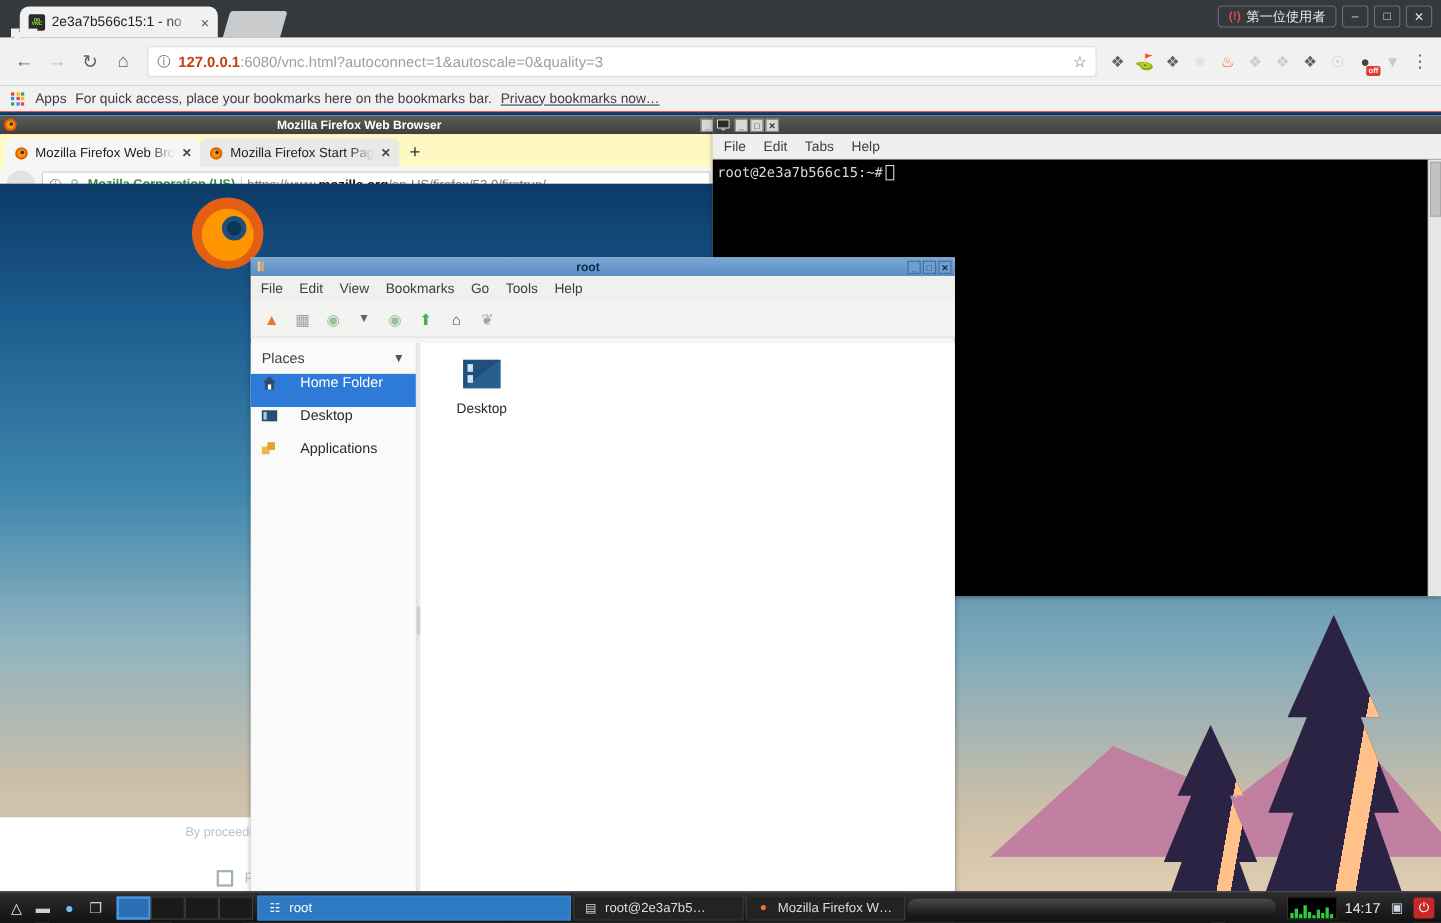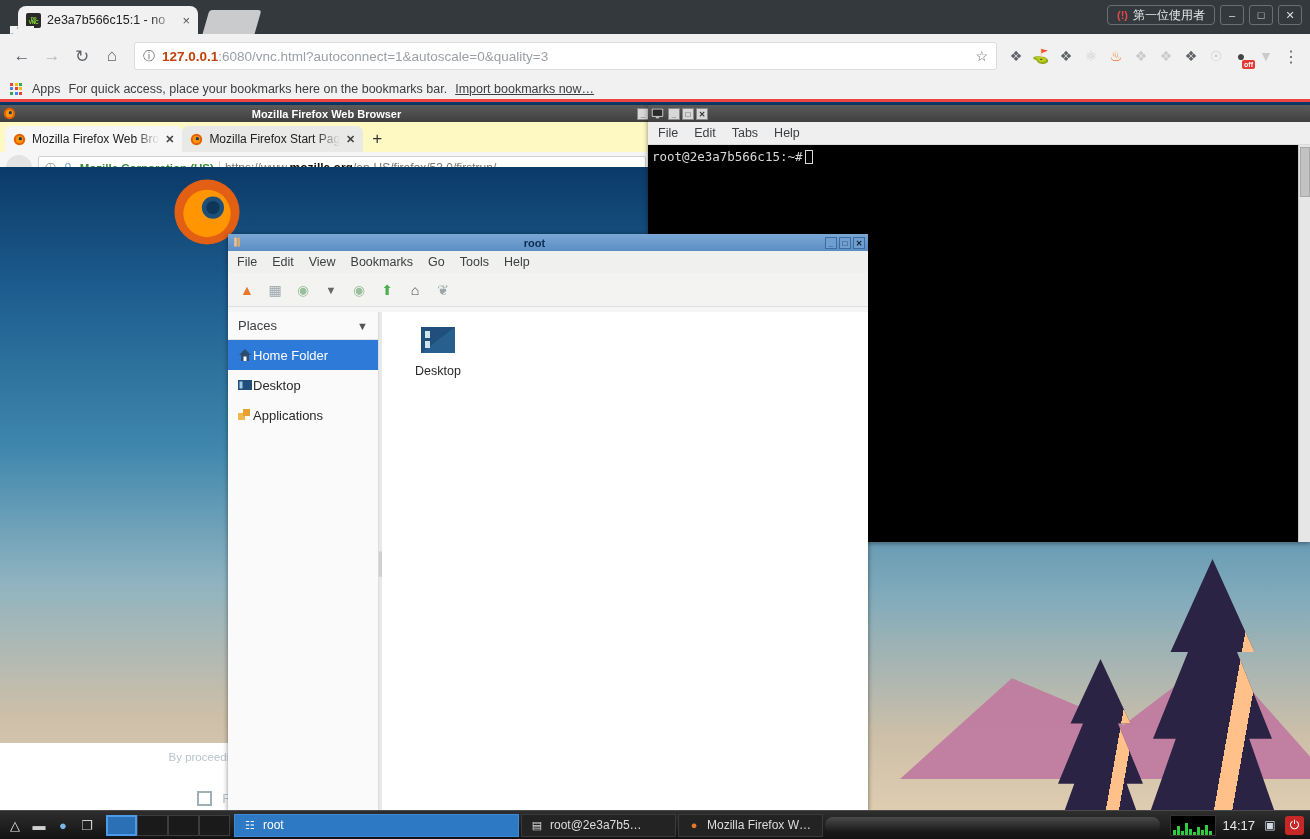--- a/index.html
+++ b/index.html
@@ -70,21 +70,21 @@
   .puz { color:#5f6368; }
   .puz.light { color:#c9cbcd; }
   .ext .offbadge {
     position:absolute; right:-3px; bottom:-2px; background:#e53935; color:#fff;
     font-size:7px; padding:0 2px; border-radius:2px; line-height:9px; font-weight:bold;
   }
   .kebab { color:#5f6368; font-size:16px; letter-spacing:0; width:22px; text-align:center; }
 
   .bookmarks-bar {
     position:absolute; left:0; top:78px; width:1310px; height:24px;
-    background:#f1f1f1; border-bottom:3px solid #ef4444;
+    background:#f1f1f1; border-bottom:1px solid #ef4444;
     display:flex; align-items:center; padding:0 10px; gap:8px; font-size:12.5px; color:#3c4043;
   }
   .apps-grid { display:grid; grid-template-columns:repeat(3,3px); grid-gap:1.5px; margin-right:2px; }
   .apps-grid i { width:3px; height:3px; display:block; }
   .bm-hint { color:#3c4043; }
   .bm-link { color:#3c4043; text-decoration:underline; }
 
   
   .vnc {
     position:absolute; left:0; top:102px; width:1310px; height:737px;
@@ -195,21 +195,21 @@
                 border-bottom:1px solid #dedede; }
   .tbi { width:22px; height:22px; display:flex; align-items:center; justify-content:center; font-size:14px; }
   .fm-path {
     flex:1; height:23px; background:#fff; border:1px solid #c9c9c9; border-radius:2px;
     display:flex; align-items:center; padding:0 7px; font-size:13px; color:#222;
   }
   .fm-main { position:absolute; left:0; top:78px; width:640px; height:504px; display:flex; }
   .fm-side { width:151px; background:#fafafa; border-right:1px solid #dcdcdc; }
   .fm-side-hdr { height:28px; display:flex; align-items:center; justify-content:space-between;
                  padding:0 10px; font-size:13px; color:#3c4043; border-bottom:1px solid #e4e4e4; }
-  .fm-place { height:30px; display:flex; align-items:center; gap:0; padding:0 9px; font-size:13px; color:#2a2a2a; }
+  .fm-place { height:30px; display:flex; align-items:flex-start; gap:20px; padding:0 9px; font-size:13px; color:#2a2a2a; }
   .fm-place.sel { background:#2d7ad8; color:#fff; }
   .fm-splitter { width:3px; background:#e9e9e9; position:relative; }
   .fm-splitter::after { content:""; position:absolute; left:0; top:50%; width:3px; height:26px;
                         background:#cfcfcf; border-radius:2px; transform:translateY(-50%); }
   .fm-files { flex:1; background:#fff; padding:12px 0 0 14px; }
   .fm-item { width:84px; display:flex; flex-direction:column; align-items:center; gap:6px; }
   .fm-item .label { font-size:12.5px; color:#2a2a2a; }
   .fm-status { position:absolute; left:0; bottom:0; width:640px; height:24px; background:#f0f0ee;
                border-top:1px solid #dcdcdc; display:flex; align-items:center; font-size:12.5px; color:#333; }
   .fm-status .left { padding-left:4px; flex:1; }
@@ -304,21 +304,21 @@
         <i style="background:#34a853"></i>
       <i style="background:#4285f4"></i>
         <i style="background:#ea4335"></i>
         <i style="background:#fbbc05"></i>
       <i style="background:#34a853"></i>
         <i style="background:#4285f4"></i>
         <i style="background:#ea4335"></i>
     </span>
     <span>Apps</span>
     <span class="bm-hint">For quick access, place your bookmarks here on the bookmarks bar.</span>
-    <span class="bm-link">Import bookmarks now…</span>
+    <span class="bm-link">Privacy bookmarks now…</span>
   </div>
 
   <div class="vnc">
 
     <div class="sky-deco">
       <span class="star" style="left:98px; top:157px;"></span>
       <span class="star" style="left:210px; top:275px;"></span>
       <span class="star" style="left:61px; top:377px;"></span>
       <div class="hill h1"></div>
       <div class="hill h2"></div>

